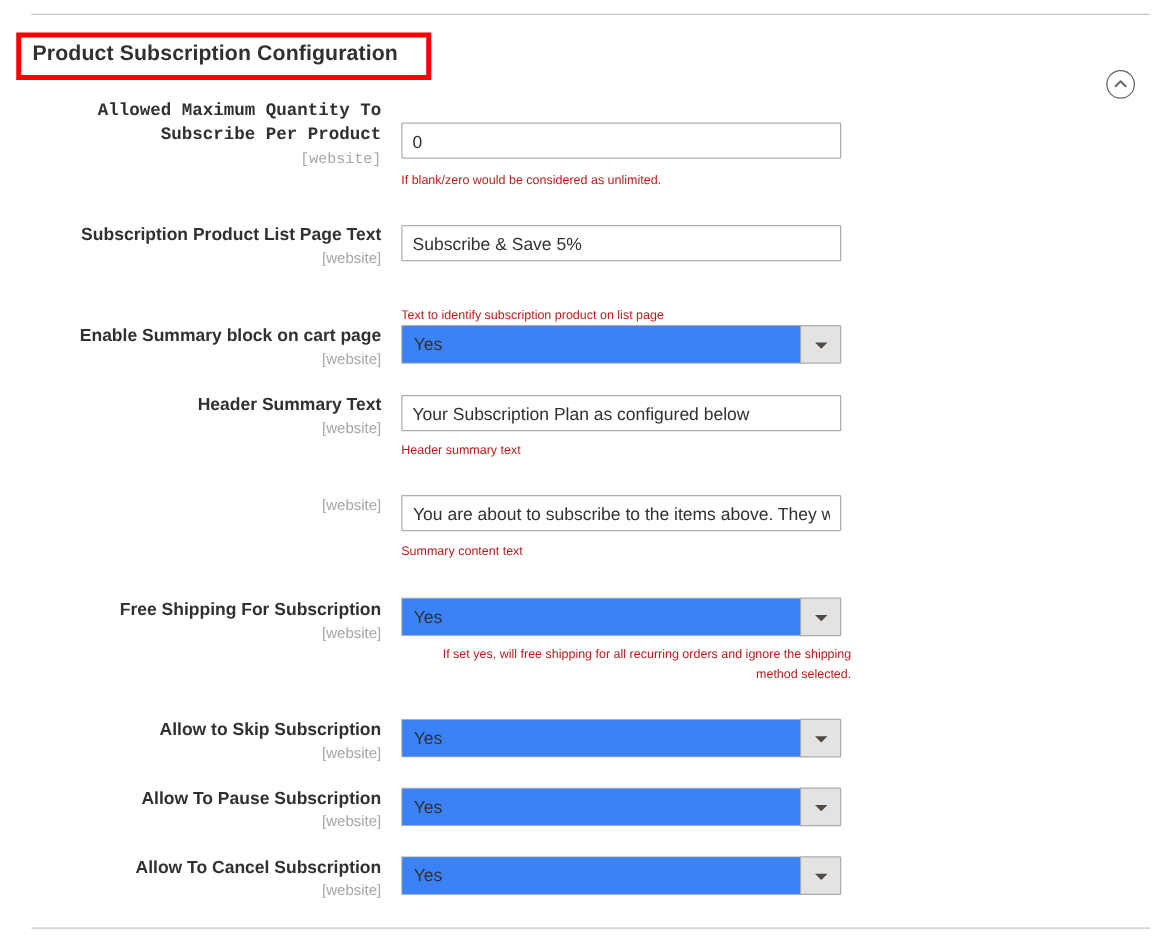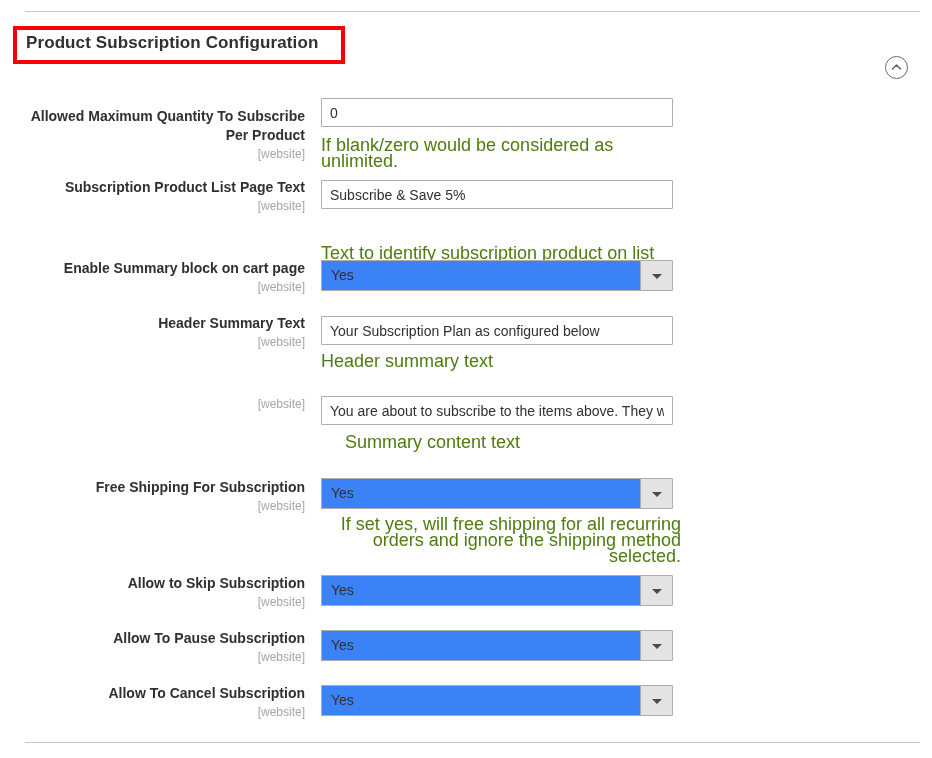--- a/index.html
+++ b/index.html
@@ -162,22 +162,22 @@
     height: 0;
     border-left: 5px solid transparent;
     border-right: 5px solid transparent;
     border-top: 5px solid #514943;
   }
 
   .field-comment {
     position: absolute;
     left: 321px;
     width: 360px;
-    font-size: 18px;
-    color: #4d7c0f;
+    font-size: 10px;
+    color: #b91c1c;
     line-height: 16px;
   }
 </style>
 </head>
 <body>
 
 <div class="page">
 
   <div class="rule rule-top"></div>
 
@@ -186,21 +186,21 @@
     <div class="section-title">Product Subscription Configuration</div>
     <div class="collapse-icon">
       <svg width="21" height="21" viewBox="0 0 21 21" aria-hidden="true">
         <polyline points="6.5,12 10.5,8 14.5,12" fill="none" stroke="#666666" stroke-width="1.6" stroke-linecap="round" stroke-linejoin="round"></polyline>
       </svg>
     </div>
   </div>
 
   <div id="fields-root">
       <div class="field-row" style="top: 0px;">
-        <div class="field-label-wrap" style="top: 107px;">
+        <div class="field-label-wrap" style="top: 80px; font-family: Liberation Mono, monospace;">
           <span class="field-label">Allowed Maximum Quantity To Subscribe Per Product</span>
           <span class="field-scope">[website]</span>
         </div>
         <div class="field-control" style="top: 98px;">
           <input type="text" class="text-input" placeholder="" value="0" style="">
         </div>
         <div class="field-comment" style="top: 137px;">If blank/zero would be considered as unlimited.</div>
       </div>
       <div class="field-row" style="top: 0px;">
         <div class="field-label-wrap" style="top: 178px;">
@@ -236,21 +236,21 @@
         </div>
         <div class="field-comment" style="top: 353px;">Header summary text</div>
       </div>
       <div class="field-row" style="top: 0px;">
         <div class="field-label-wrap" style="top: 395px;">
           <span class="field-scope">[website]</span>
         </div>
         <div class="field-control" style="top: 396px;">
           <input type="text" class="text-input" placeholder="" value="You are about to subscribe to the items above. They will be" style="">
         </div>
-        <div class="field-comment" style="top: 434px; margin-left: 24px;">Summary content text</div>
+        <div class="field-comment" style="top: 434px;">Summary content text</div>
       </div>
       <div class="field-row" style="top: 0px;">
         <div class="field-label-wrap" style="top: 478px;">
           <span class="field-label">Free Shipping For Subscription</span>
           <span class="field-scope">[website]</span>
         </div>
         <div class="field-control" style="top: 478px;">
           <div class="select-wrap">
             <div class="select-box">Yes</div>
             <div class="select-caret-btn">

